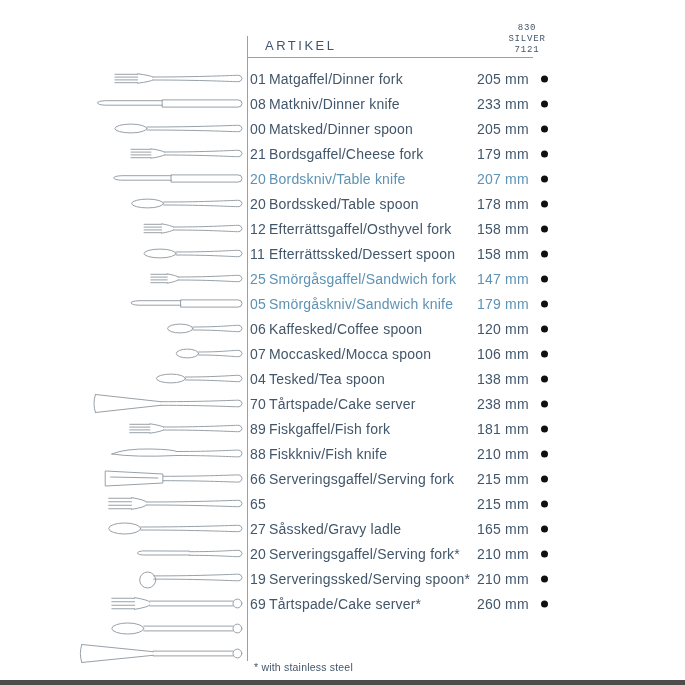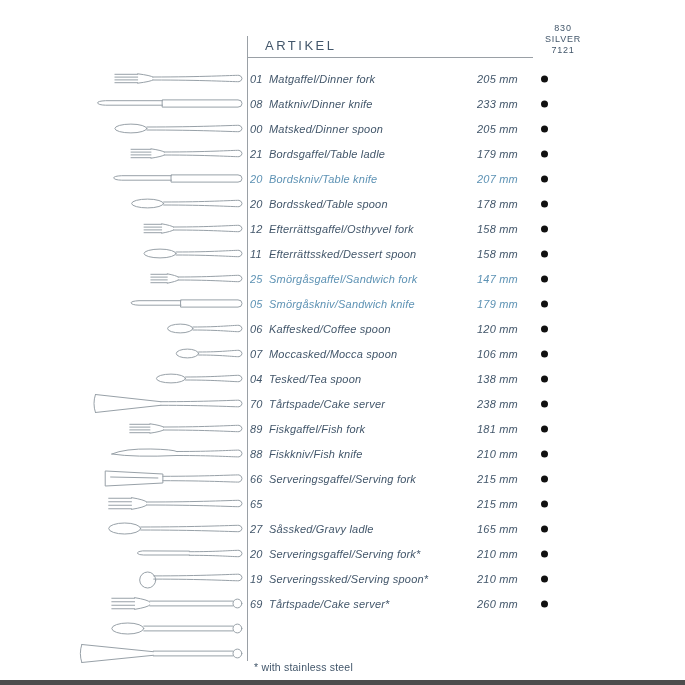--- a/index.html
+++ b/index.html
@@ -4,27 +4,27 @@
 <style>
   * { margin:0; padding:0; box-sizing:border-box; }
   html,body { width:685px; height:685px; background:#ffffff; }
   body { font-family:"Liberation Sans", sans-serif; position:relative; overflow:hidden; }
   .page { position:absolute; inset:0; background:#fff; }
 
   .vline { position:absolute; left:247px; top:36px; width:1px; height:625px; background:var(--rule); }
   .title { position:absolute; left:265px; top:38px; font-size:13px; letter-spacing:2.5px; color:var(--text); }
   .underline { position:absolute; left:248px; top:57px; width:285px; height:1px; background:var(--rule); }
 
-  .colhead { position:absolute; left:536px; top:23px; width:54px; text-align:center;
-             font-size:9px; letter-spacing:.8px; line-height:11px; color:var(--text); }
+  .colhead { position:absolute; left:500px; top:23px; width:54px; text-align:center;
+             font-size:9px; letter-spacing:.8px; line-height:11px; color:var(--text);font-family:Liberation Mono, monospace; }
 
   #drawings { position:absolute; left:0; top:0; }
 
   #rows { position:absolute; left:250px; top:66px; width:360px; }
-  .row { position:relative; height:25px; color:var(--text); font-size:11px; letter-spacing:.2px;font-style:italic; }
+  .row { position:relative; height:25px; color:var(--text); font-size:14px; letter-spacing:.2px; }
   .row.hl { color:var(--highlight); }
   .row span { position:absolute; top:50%; transform:translateY(-50%); white-space:nowrap; }
   .code { left:0; }
   .name { left:19px; }
   .len  { left:227px; }
   .dot  { left:291px; width:7px; height:7px; border-radius:50%; background:var(--dot); }
 
   .footnote { position:absolute; left:254px; top:661px; font-size:10.5px; color:var(--text); letter-spacing:.2px; }
   .bottombar { position:absolute; left:0; bottom:0; width:685px; height:5px; background:var(--page-edge); }
 </style>
@@ -189,21 +189,21 @@
         <span class="dot"></span>
       </div>
       <div class="row">
         <span class="code">00</span>
         <span class="name">Matsked/Dinner spoon</span>
         <span class="len">205 mm</span>
         <span class="dot"></span>
       </div>
       <div class="row">
         <span class="code">21</span>
-        <span class="name">Bordsgaffel/Table ladle</span>
+        <span class="name">Bordsgaffel/Cheese fork</span>
         <span class="len">179 mm</span>
         <span class="dot"></span>
       </div>
       <div class="row hl">
         <span class="code">20</span>
         <span class="name">Bordskniv/Table knife</span>
         <span class="len">207 mm</span>
         <span class="dot"></span>
       </div>
       <div class="row">

